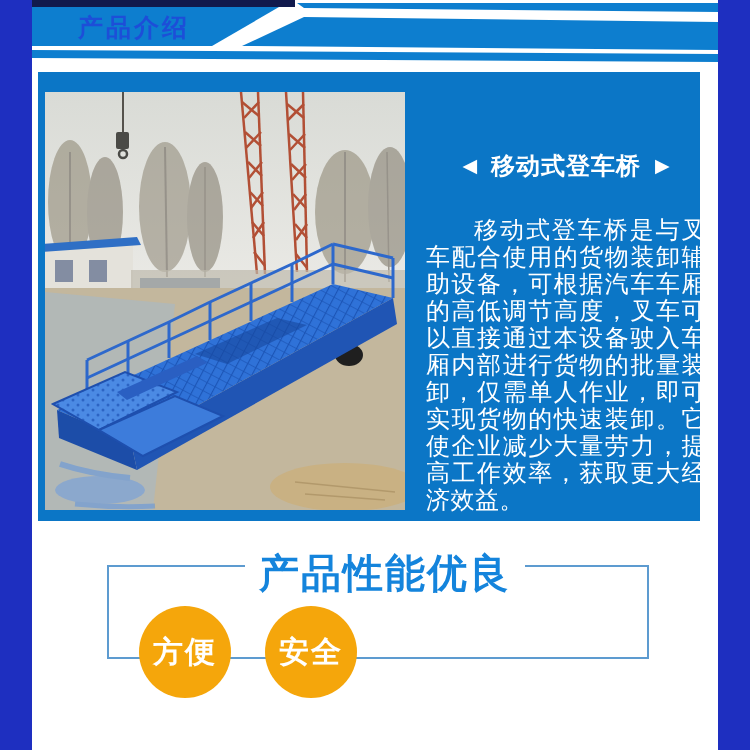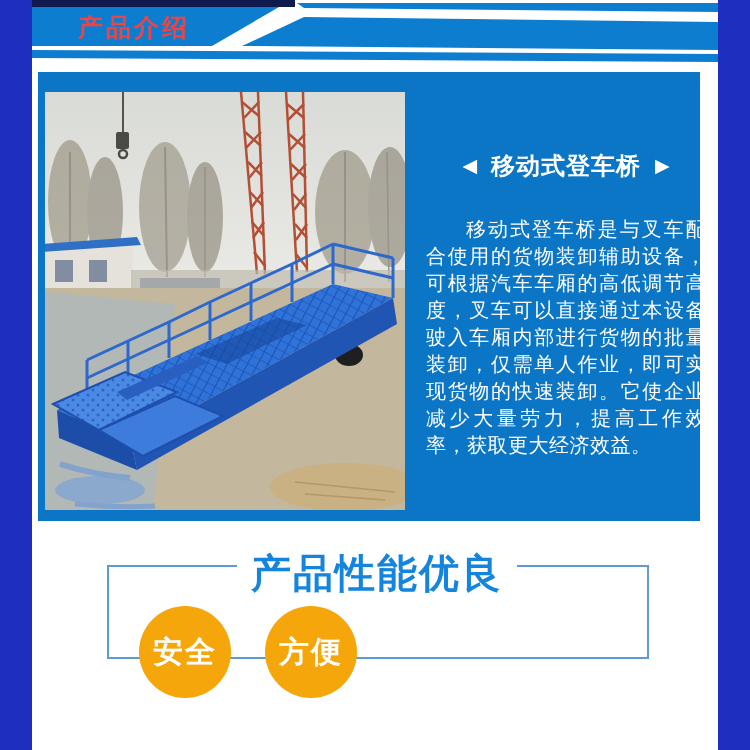--- a/index.html
+++ b/index.html
@@ -3,34 +3,34 @@
 <meta charset="utf-8">
 <style>
   html,body{margin:0;padding:0;}
   body{font-family:"Liberation Sans","DejaVu Sans",sans-serif;}
   .page{position:relative;width:750px;height:750px;background:var(--royal,#1e2fc0);overflow:hidden;}
   .content{position:absolute;left:32px;top:0;width:686px;height:750px;background:#fff;}
 
   
   .header{position:absolute;left:0;top:0;width:686px;height:65px;}
   .header svg{position:absolute;left:0;top:0;}
-  .header-title{position:absolute;left:46px;top:11px;color:#ef4444;font-size:25px;font-weight:bold;letter-spacing:3px;z-index:2;}
+  .header-title{position:absolute;left:46px;top:11px;color:#1d4ed8;font-size:25px;font-weight:bold;letter-spacing:3px;z-index:2;}
 
   
   .product-panel{position:absolute;left:6px;top:72px;width:662px;height:449px;background:var(--panel,#0b76c6);}
   .photo{position:absolute;left:7px;top:20px;width:360px;height:418px;}
   .text-col{position:absolute;left:388px;top:0;width:280px;height:449px;color:#fff;}
   .panel-heading{margin:78px 0 0 0;text-align:center;font-size:24px;font-weight:bold;white-space:nowrap;}
   .panel-heading .arrow{font-size:19px;position:relative;top:-2px;}
   .panel-heading .t{margin:0 14px;letter-spacing:1px;}
-  .panel-desc{margin:34px 0 0 0;font-size:20px;line-height:27px;text-align:justify;text-indent:2em;letter-spacing:0.5px;}
+  .panel-desc{margin:34px 0 0 0;font-size:24px;line-height:27px;text-align:justify;text-indent:2em;letter-spacing:0.5px;}
 
   
   .feature-box{position:absolute;left:75px;top:565px;width:538px;height:90px;border:2px solid var(--boxline,#5d9bd0);z-index:1;}
-  .feature-title{position:absolute;left:345px;top:546px;transform:translateX(-50%);background:#fff;padding:0 14px;font-size:40px;font-weight:bold;color:var(--titleblue,#1484dc);letter-spacing:2px;white-space:nowrap;z-index:2;}
+  .feature-title{position:absolute;left:353px;top:546px;transform:translateX(-50%);background:#fff;padding:0 14px;font-size:40px;font-weight:bold;color:var(--titleblue,#1484dc);letter-spacing:2px;white-space:nowrap;z-index:2;}
   .badges{position:absolute;left:107px;top:606px;display:flex;gap:34px;z-index:3;}
   .badge{width:92px;height:92px;border-radius:50%;background:var(--orange,#f5a60b);color:#fff;display:flex;align-items:center;justify-content:center;font-size:30px;font-weight:bold;letter-spacing:2px;}
 </style>
 </head>
 <body>
 
 <div class="page">
   <div class="content">
 
     <div class="header">
@@ -149,18 +149,18 @@
         <div class="panel-heading">
           <span class="arrow">◀</span><span class="t">移动式登车桥</span><span class="arrow">▶</span>
         </div>
         <p class="panel-desc">移动式登车桥是与叉车配合使用的货物装卸辅助设备，可根据汽车车厢的高低调节高度，叉车可以直接通过本设备驶入车厢内部进行货物的批量装卸，仅需单人作业，即可实现货物的快速装卸。它使企业减少大量劳力，提高工作效率，获取更大经济效益。</p>
       </div>
     </div>
 
     <div class="feature-box"></div>
     <div class="feature-title">产品性能优良</div>
     <div class="badges">
+      <div class="badge">方便</div>
       <div class="badge">安全</div>
-      <div class="badge">方便</div>
     </div>
 
   </div>
 </div>
 
 </body></html>

